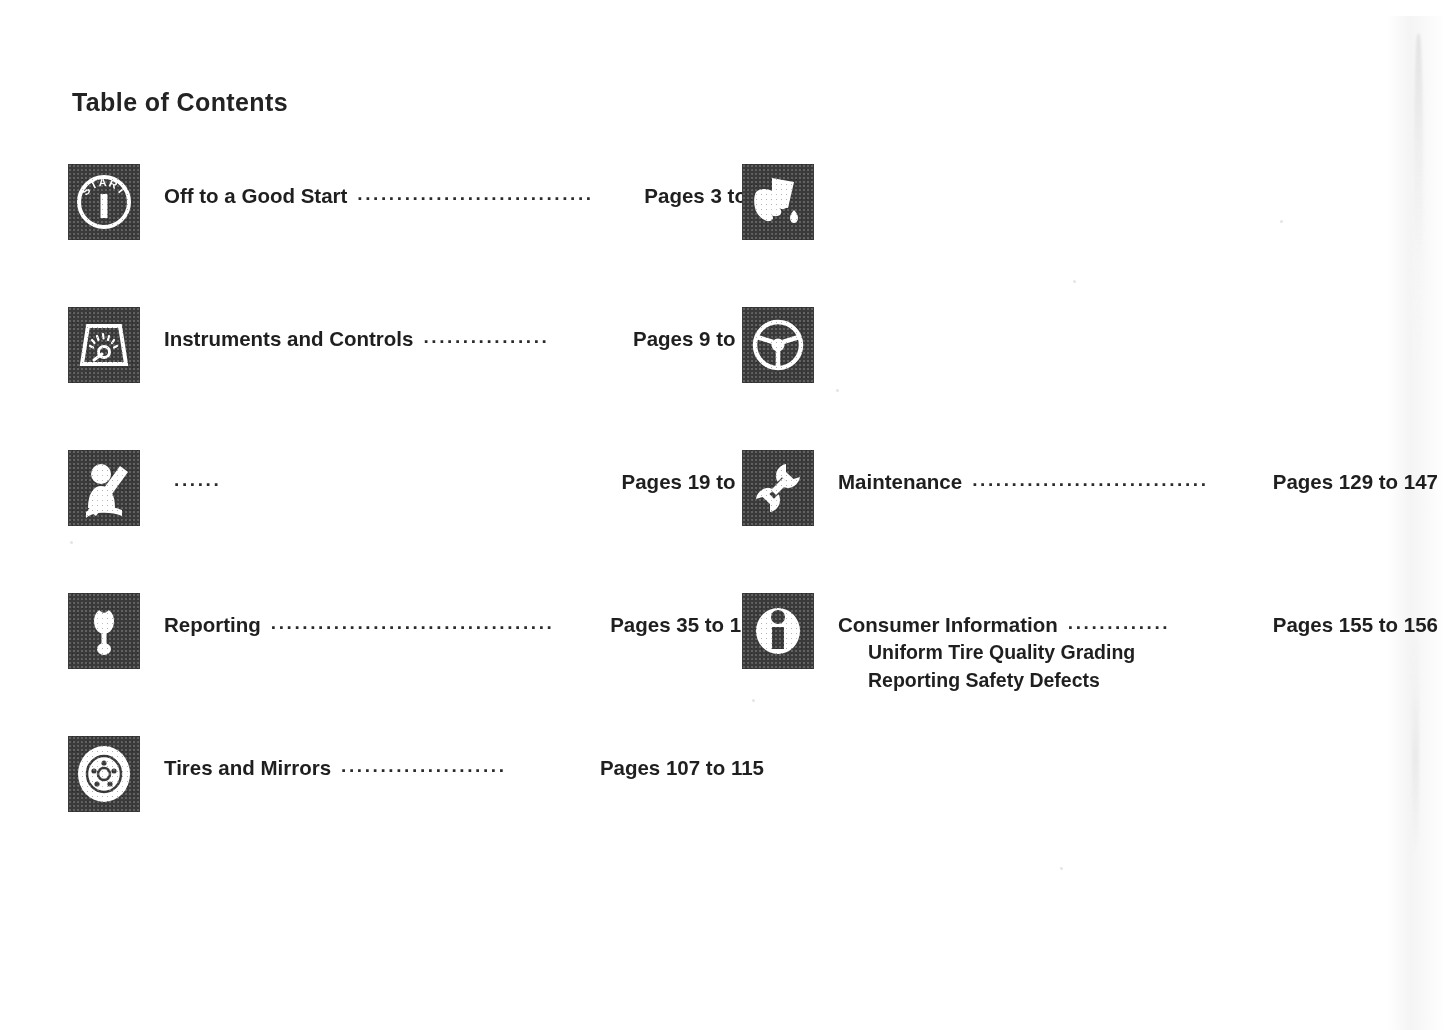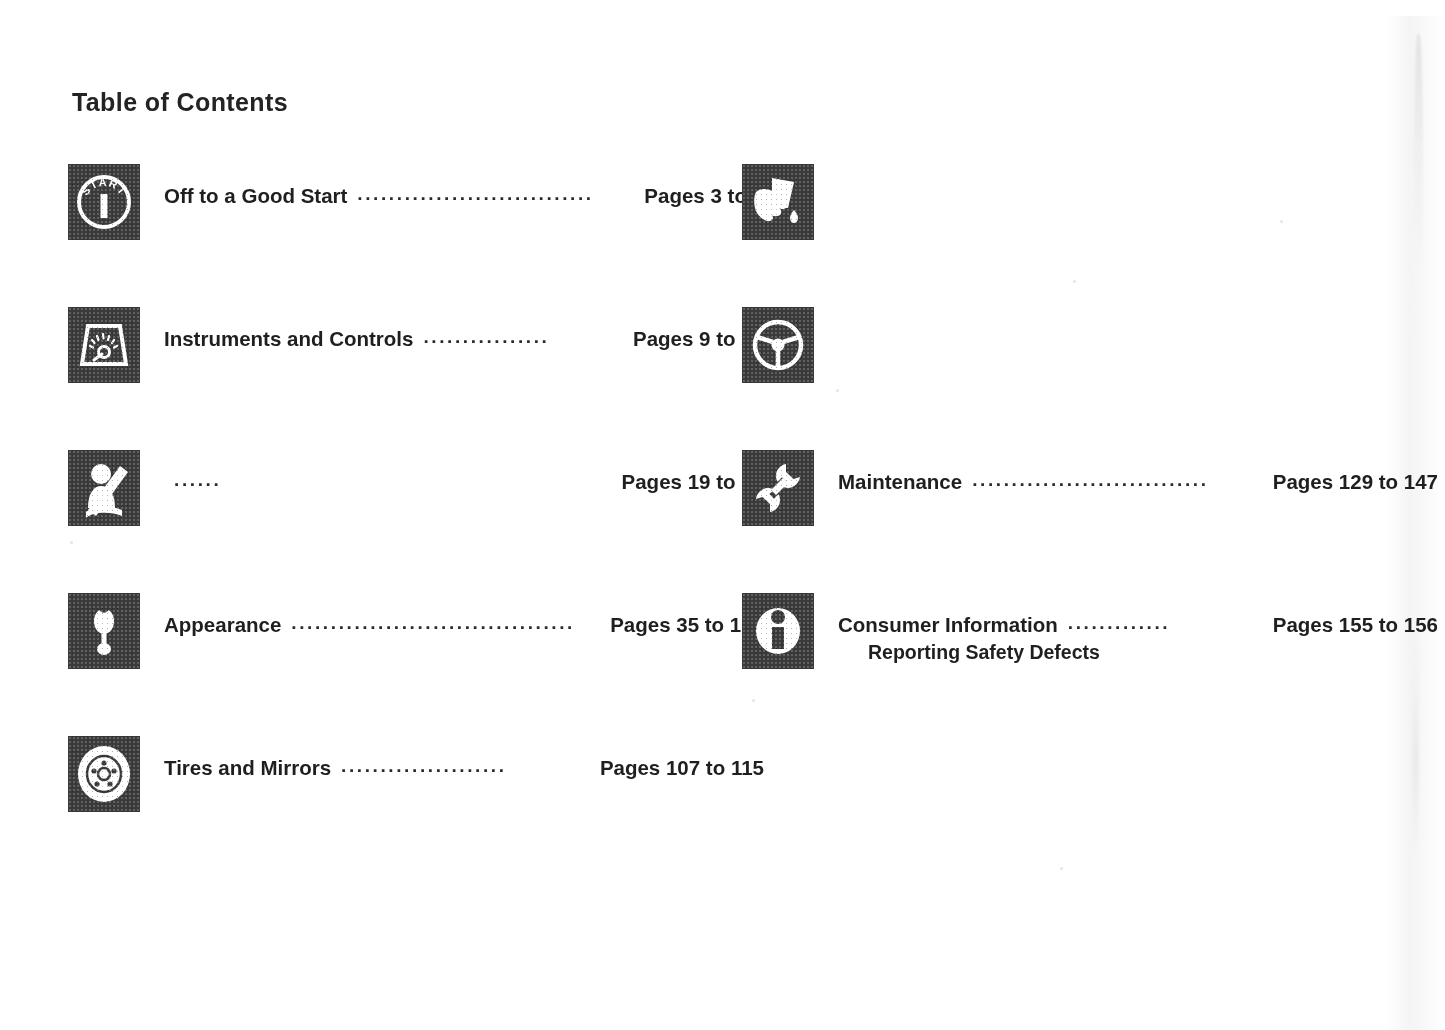--- a/index.html
+++ b/index.html
@@ -266,21 +266,21 @@
         <div class="icon-box">
           <svg viewBox="0 0 72 76">
             <path d="M26 28 C26 20 31 16 36 16 C41 16 46 20 46 28 C46 36 41 41 36 41 C31 41 26 36 26 28 Z" fill="#fff"></path>
             <path d="M31 16 C33 21 39 21 41 16 C39 13 33 13 31 16 Z" fill="#3a3a3a"></path>
             <rect x="33.5" y="39" width="5" height="13" fill="#fff"></rect>
             <ellipse cx="36" cy="56" rx="7" ry="6" fill="#fff"></ellipse>
           </svg>
         </div>
         <div class="entry-text">
           <div class="line-main">
-            <span class="label">Appearance</span>
+            <span class="label">Reporting</span>
             <span class="leader">....................................</span>
             <span class="pages">Pages 35 to 107</span>
           </div>
         </div>
       </div>
 
       <div class="entry">
         <div class="icon-box">
           <svg viewBox="0 0 72 76">
             <ellipse cx="36" cy="38" rx="26" ry="28" fill="#fff"></ellipse>
@@ -359,20 +359,21 @@
             <circle cx="36" cy="24" r="7" fill="#3a3a3a"></circle>
             <rect x="30" y="34" width="12" height="22" fill="#3a3a3a"></rect>
           </svg>
         </div>
         <div class="entry-text">
           <div class="line-main">
             <span class="label">Consumer Information</span>
             <span class="leader">.............</span>
             <span class="pages">Pages 155 to 156</span>
           </div>
+          <div class="sub-line">Uniform Tire Quality Grading</div>
           <div class="sub-line">Reporting Safety Defects</div>
         </div>
       </div>
 
     </div>
 
   </div>
 </div>
 
 </body></html>

